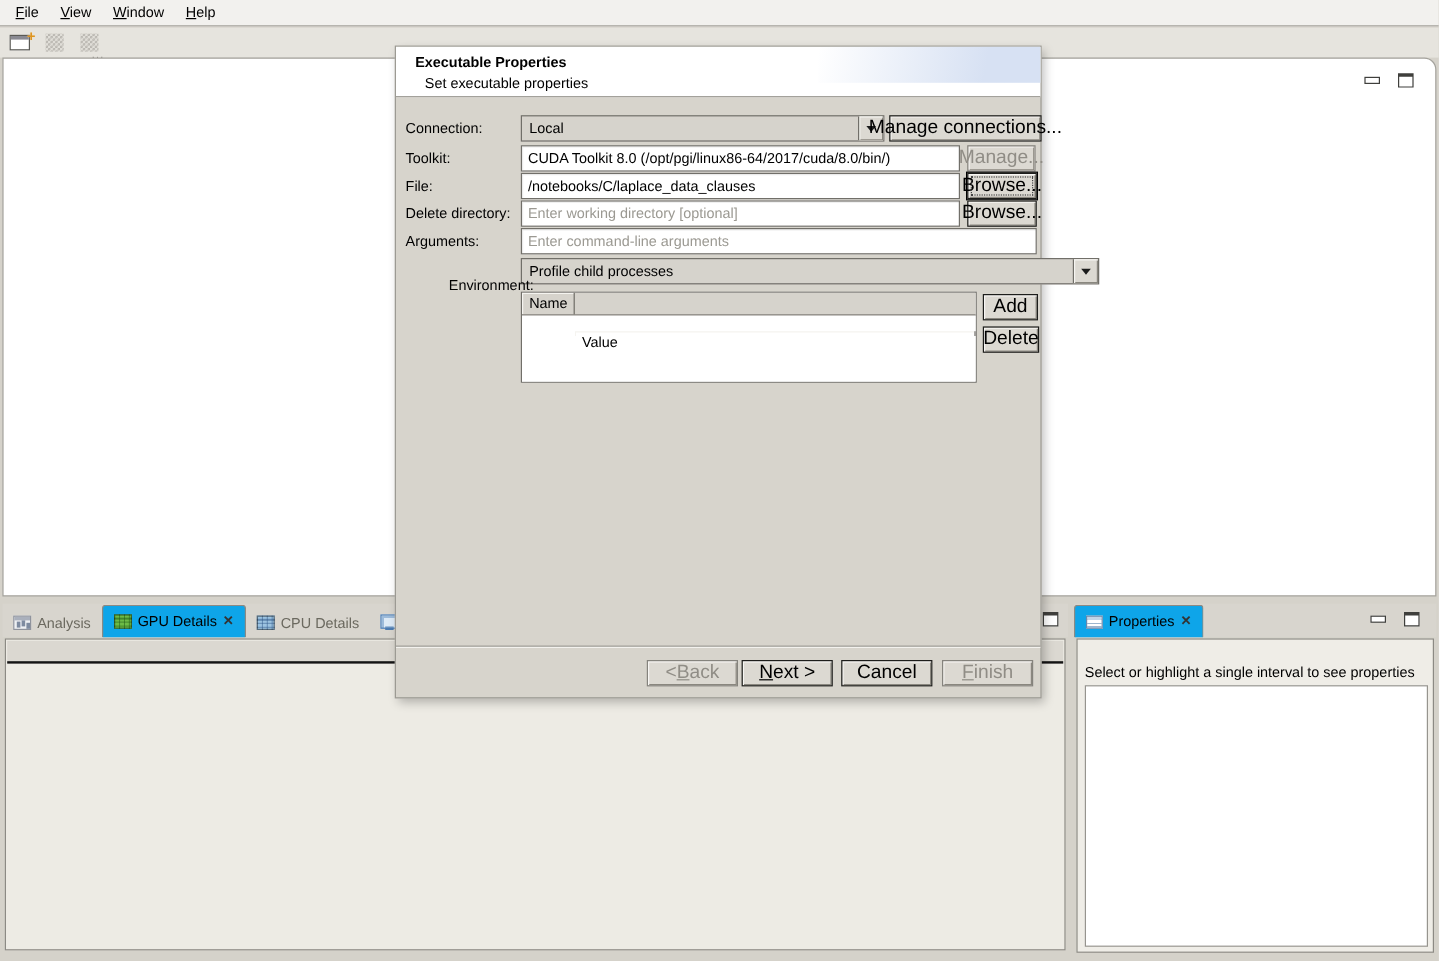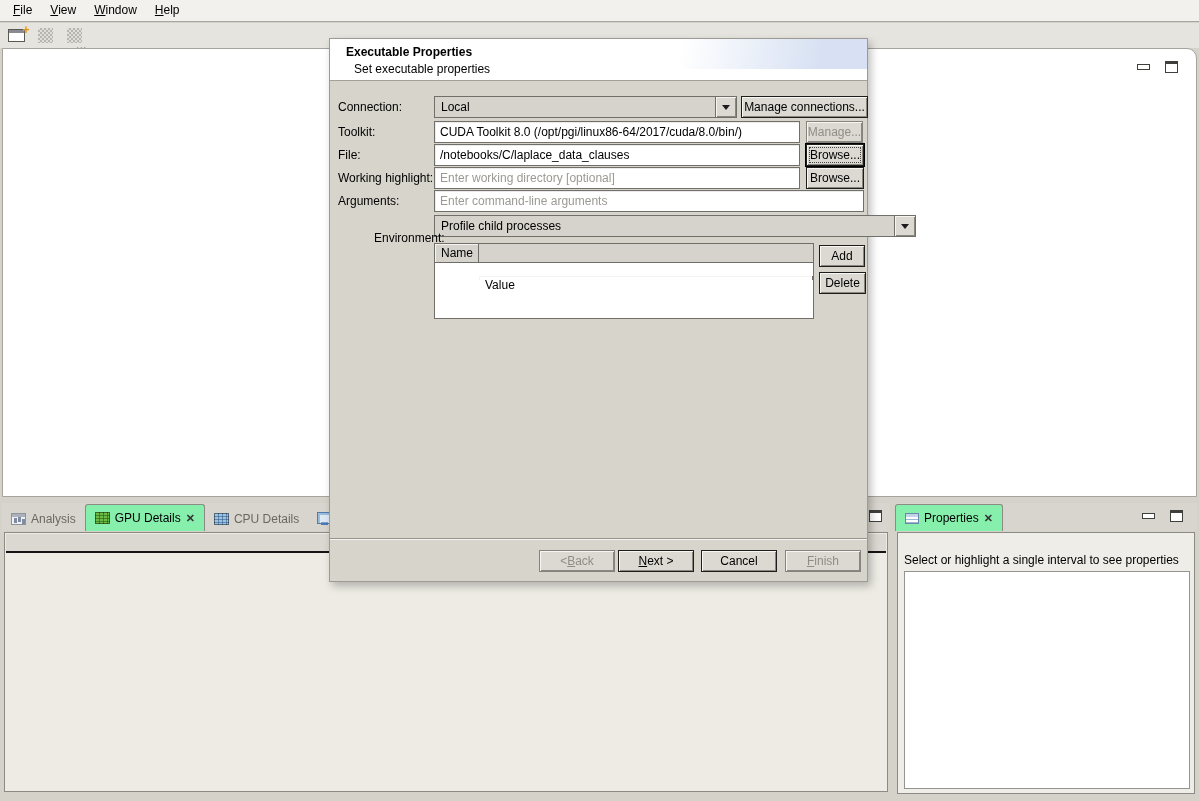--- a/index.html
+++ b/index.html
@@ -47,21 +47,21 @@
   .icon-max { width:13px; height:12px; border:1px solid #3f3f3c; border-top-width:3px; background:#fff; }
 
   
   .view-panel { position:absolute; }
   .tabbar { position:absolute; left:0; top:0; height:28px; width:100%; display:flex; align-items:flex-end; background:#d8d5ce; }
   .tab {
     display:flex; align-items:center; gap:5px; height:25px; padding:0 9px;
     color:#6b695f; white-space:nowrap; cursor:default;
   }
   .tab.active {
-    background:#86efac; color:#000; height:27px;
+    background:#0ea5e9; color:#000; height:27px;
     border:1px solid #8c8a84; border-bottom:none; border-radius:3px 3px 0 0;
   }
   .tab-close { font-size:11px; font-weight:bold; color:#333; line-height:1; cursor:pointer; }
   .panel-body { position:absolute; background:#edebe4; border:1px solid #8c8a84; }
 
   
   .icon-analysis { position:relative; width:15px; height:12px; border:1px solid #8f939c; background:#eef0f3; }
   .icon-analysis::before { content:""; position:absolute; left:0; top:0; width:100%; height:3px; background:#aab0bc; }
   .icon-analysis::after {
     content:""; position:absolute; left:2px; bottom:1px; width:3px; height:5px; background:#7e8ba0;
@@ -138,21 +138,21 @@
     width:21px; height:100%; border-left:1px solid #716f69;
     background:#dcd9d2; box-shadow:inset 1px 1px 0 #f6f5f1, inset -1px -1px 0 #8a877f;
     display:flex; align-items:center; justify-content:center; cursor:pointer;
   }
   .tri-down { width:0; height:0; border-top:5px solid #1c1c1c; border-left:4px solid transparent; border-right:4px solid transparent; }
 
   .btn3d {
     position:absolute; height:22px;
     background:#dcd9d2; border:1px solid #1d1d1b;
     box-shadow:inset 1px 1px 0 #f7f6f3, inset -1px -1px 0 #8a877f;
-    font-family:"Liberation Sans",sans-serif; font-size:12px; color:#000;
+    font-family:"Liberation Sans",sans-serif; font-size:16px; color:#000;
     display:flex; align-items:center; justify-content:center; cursor:pointer; white-space:nowrap;
   }
   .btn3d.disabled { color:#908d86; border-color:#85837d; cursor:default; }
   .btn3d.focused { outline:1px dotted #444; outline-offset:-4px; box-shadow:inset 1px 1px 0 #f7f6f3, inset -1px -1px 0 #8a877f, 0 0 0 1px #000; }
   .btn3d u, .menu-item u { text-decoration:underline; }
 
   #env-table { position:absolute; left:104px; top:204px; width:380px; height:76px; background:#fff; border:1px solid #716f69; }
   #env-header { display:flex; height:19px; border-bottom:1px solid #6f6d67; background:#d6d3cc; }
   .env-th {
     padding:2px 6px; box-shadow:inset 1px 1px 0 #f5f4f0; border-right:1px solid #6f6d67;
@@ -261,21 +261,21 @@
     <button class="btn3d" style="left:411px; top:57px; width:127px;">Manage connections...</button>
 
     <span class="fld-label" style="top:86px;">Toolkit:</span>
     <input class="inp" style="left: 104px; top: 82px; width: 366px;" value="CUDA Toolkit 8.0 (/opt/pgi/linux86-64/2017/cuda/8.0/bin/)">
     <button class="btn3d disabled" style="left:476px; top:82px; width:57px;">Manage...</button>
 
     <span class="fld-label" style="top:109px;">File:</span>
     <input class="inp" style="left: 104px; top: 105px; width: 366px;" value="/notebooks/C/laplace_data_clauses">
     <button class="btn3d focused" style="left:476px; top:105px; width:58px;">Browse...</button>
 
-    <span class="fld-label" style="top:132px;">Working highlight:</span>
+    <span class="fld-label" style="top:132px;">Delete directory:</span>
     <input class="inp" style="left: 104px; top: 128px; width: 366px;" placeholder="Enter working directory [optional]">
     <button class="btn3d" style="left:476px; top:128px; width:58px;">Browse...</button>
 
     <span class="fld-label" style="top:155px;">Arguments:</span>
     <input class="inp" style="left: 104px; top: 151px; width: 430px;" placeholder="Enter command-line arguments">
 
     <div class="combo" style="left:104px; top:176px; width:482px;justify-content:center;">
       <span class="combo-text">Profile child processes</span>
       <span class="combo-arrow">
           <span class="tri-down"></span>

